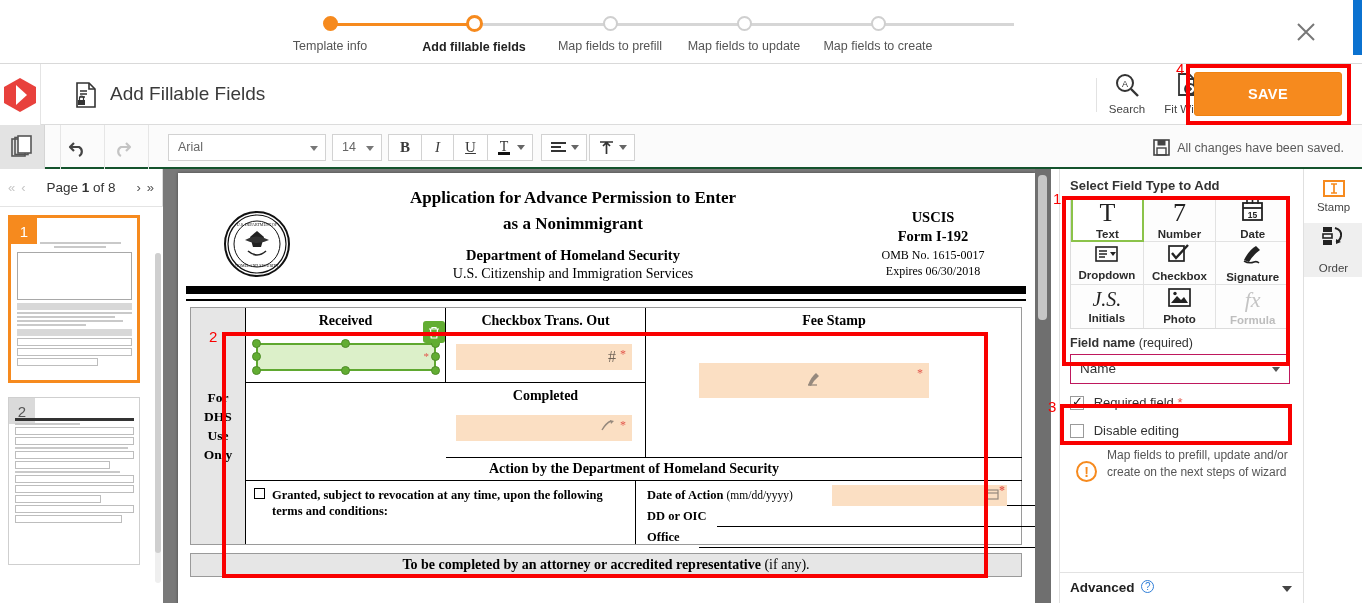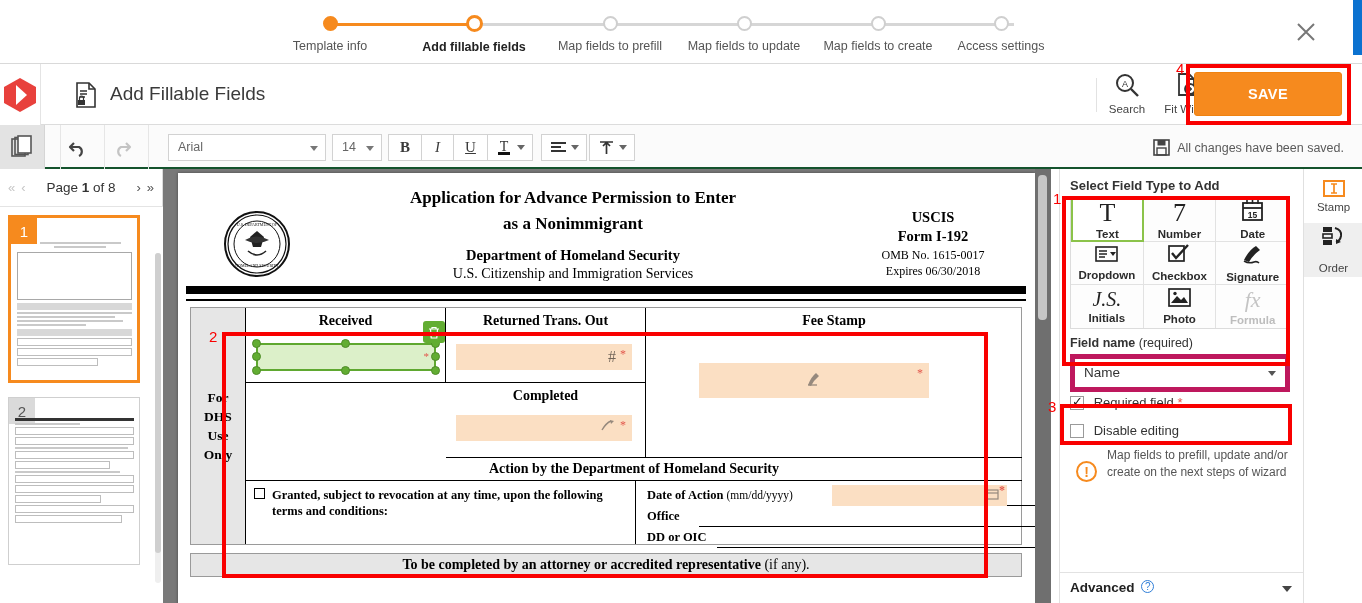--- a/index.html
+++ b/index.html
@@ -279,22 +279,22 @@
   }
   .ftcell:nth-child(3n) { border-right: none; }
   .ftcell:nth-child(n+7) { border-bottom: none; }
   .ftcell .ftl { font-size: 11.5px; color: #2b2b2b; margin-top: 2px; font-weight: bold; }
   .ftcell.sel { border: 2px solid #8BC34A; background: #fff; }
   .ftcell.dis .ftl, .ftcell.dis .fti { color: #bdbdbd; }
 
   .fnlabel { position: absolute; left: 10px; top: 167px; font-size: 12.5px; color: #333; }
   .fnlabel b { font-weight: bold; }
   .fnsel {
-    position: absolute; left: 10px; top: 185px; width: 220px; height: 38px;
-    border: 5px solid #be185d; background: #fff; cursor: pointer;
+    position: absolute; left: 10px; top: 185px; width: 220px; height: 30px;
+    border: 1px solid #be185d; background: #fff; cursor: pointer;
   }
   .fnsel .v { position: absolute; left: 9px; top: 6px; font-size: 13.5px; color: #333; }
   .fnsel .c {
     position: absolute; right: 9px; top: 12px; width: 0; height: 0;
     border-left: 4px solid transparent; border-right: 4px solid transparent;
     border-top: 5px solid #555;
   }
   .cbrow { position: absolute; left: 10px; font-size: 13px; color: #333; }
   .cbbox {
     display: inline-block; width: 14px; height: 14px; border: 1px solid #9a9a9a;
@@ -374,24 +374,20 @@
         <div class="dot"></div>
         <div class="step-label">Map fields to prefill</div>
       </div>
       <div class="step" style="left:540px;width:136px;">
         <div class="dot"></div>
         <div class="step-label">Map fields to create</div>
       </div>
       <div class="step" style="left:406px;width:136px;">
         <div class="dot"></div>
         <div class="step-label">Map fields to update</div>
-      </div>
-      <div class="step" style="left:672px;width:118px;">
-        <div class="dot"></div>
-        <div class="step-label">Access settings</div>
       </div>
     </div>
 
     <div class="close-x">
       <svg width="24" height="24" viewBox="0 0 24 24">
           <path d="M4 4 L20 20 M20 4 L4 20" stroke="#777" stroke-width="2" fill="none"></path>
         </svg>
     </div>
   </div>
   <div class="blue-edge"></div>
@@ -615,21 +611,21 @@
             <div class="hnd" style="left:50%;margin-left:-5px;bottom:-6px;"></div>
             <div class="hnd" style="right:-6px;bottom:-6px;"></div>
             <div class="trash" style="right:-11px;top:-24px;">
               <svg width="12" height="13" viewBox="0 0 12 13">
                   <path d="M1 3 h10 M4 3 V1.5 h4 V3 M2.5 3 l.7 9 h5.6 l.7 -9" fill="none" stroke="#fff" stroke-width="1.2"></path>
                 </svg>
             </div>
           </div>
 
           <div class="cell" style="left:255px;top:0;width:200px;height:75px;">
-            <div class="hdr">Returned Trans. Out</div>
+            <div class="hdr">Checkbox Trans. Out</div>
           </div>
           <div class="fill" style="left:265px;top:36px;width:176px;height:26px;">
             <span class="ico">#</span>
             <span class="ast">*</span>
           </div>
 
           <div class="cell" style="left:455px;top:0;width:376px;height:150px;border-right:none;">
             <div class="hdr">Fee Stamp</div>
           </div>
           <div class="fill" style="left:508px;top:55px;width:230px;height:35px;">
@@ -672,26 +668,26 @@
                 <span class="ico" style="right:8px;">
                   <svg width="13" height="12" viewBox="0 0 13 12">
                       <rect x="1" y="2" width="11" height="9" fill="none" stroke="#444" stroke-width="1.2"></rect>
                       <path d="M1 5 h11" stroke="#444" stroke-width="1.2"></path>
                     </svg>
                 </span>
                 <span class="ast" style="right:2px;top:-2px;">*</span>
               </span>
             </div>
             <div class="act-line">
+              <span>DD or OIC</span>
+              <span class="und" style="left:70px;right:0;"></span>
+            </div>
+            <div class="act-line">
               <span>Office</span>
               <span class="und" style="left:52px;right:0;"></span>
-            </div>
-            <div class="act-line">
-              <span>DD or OIC</span>
-              <span class="und" style="left:70px;right:0;"></span>
             </div>
           </div>
         </div>
 
         <div class="footer-bar">
           <span>To be completed by an attorney or accredited representative</span>
           <span style="font-weight:normal;">(if any).</span>
         </div>
       </div>
     </div>

